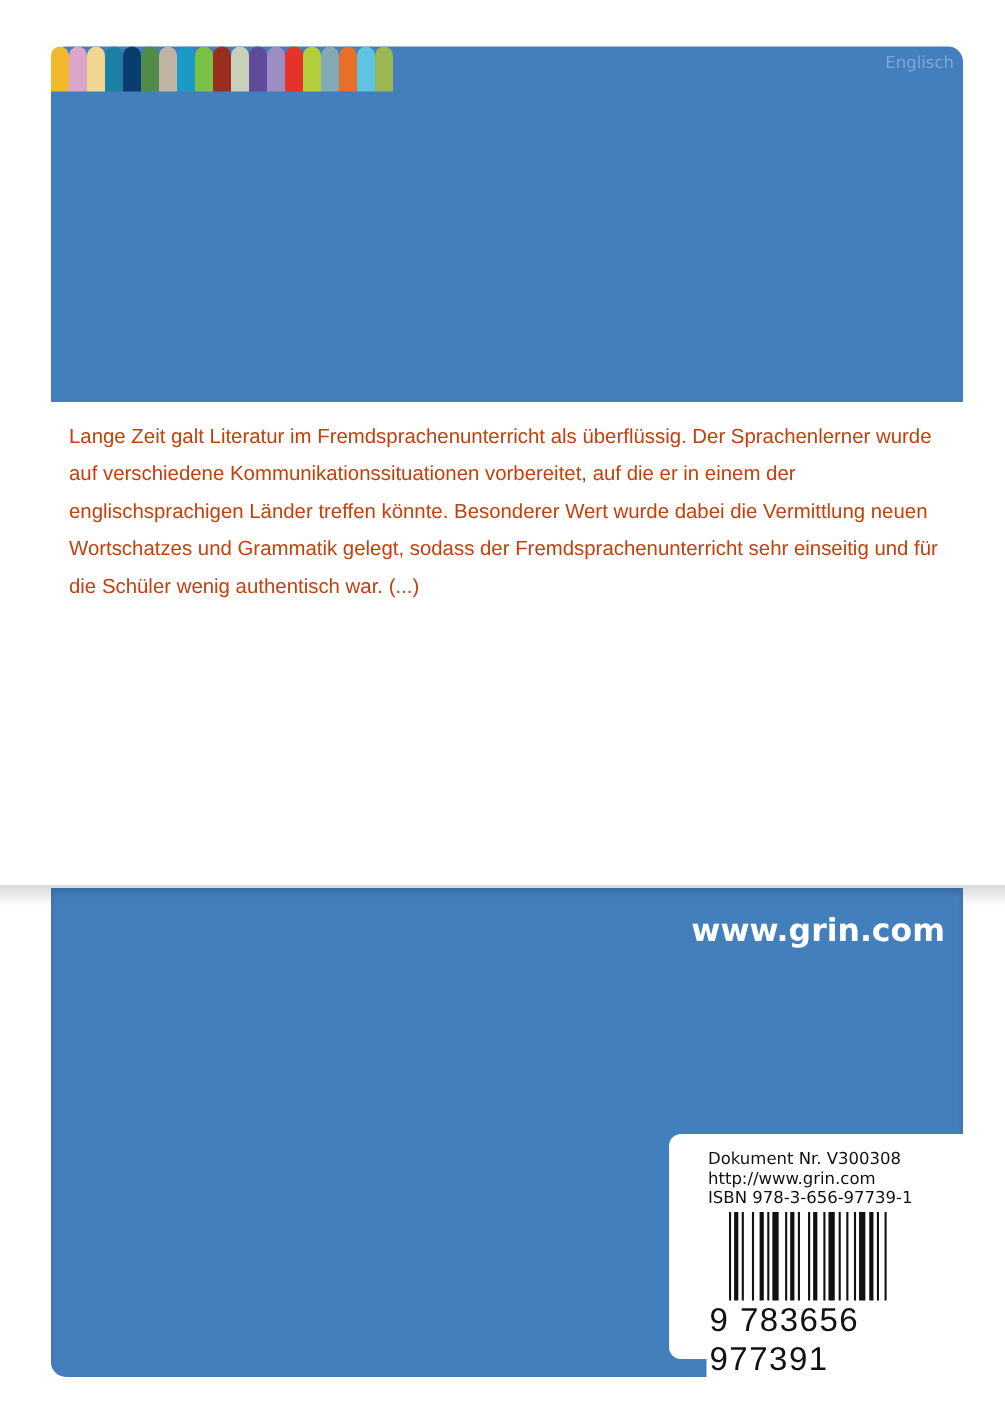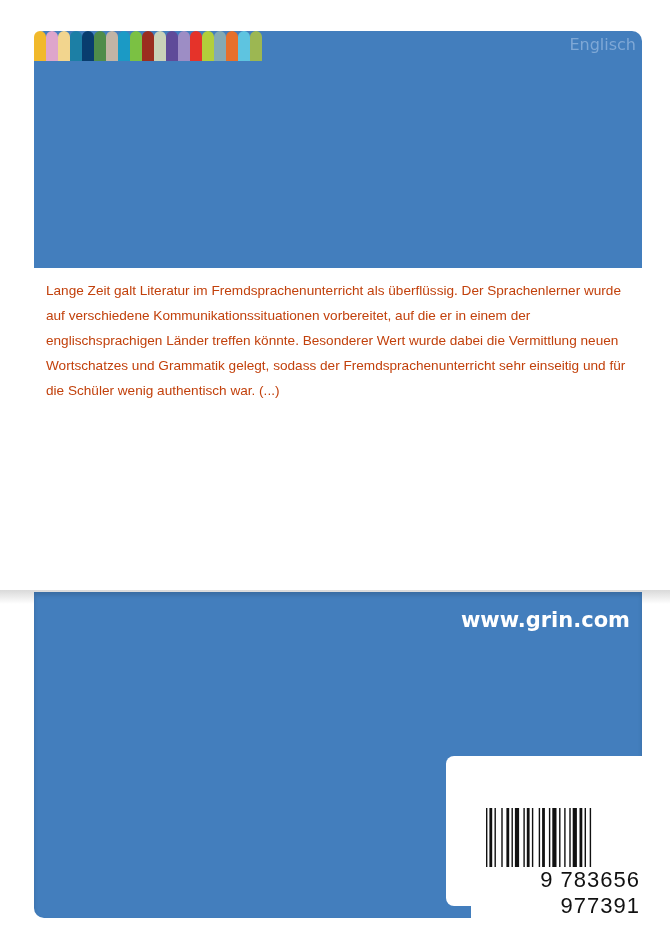--- a/index.html
+++ b/index.html
@@ -1,28 +1,28 @@
 <!DOCTYPE html>
 <html><head>
 <meta charset="utf-8">
 <style>
   html,body{margin:0;padding:0;}
   body{width:670px;height:950px;background:#ffffff;position:relative;overflow:hidden;font-family:"Liberation Sans",sans-serif;}
   .top-panel{position:absolute;left:34px;top:31px;width:608px;height:237px;background:#437ebd;border-radius:10px 10px 0 0;}
   .tabs{position:absolute;left:34px;top:31px;height:30px;display:flex;}
   .tab{width:12px;height:30px;border-radius:7px 7px 0 0;margin-right:0;}
-  .lang{position:absolute;right:34px;top:35px;color:#7fa8d6;font-size:16px;font-family:"DejaVu Sans",sans-serif;}
+  .lang{position:absolute;right:34px;top:35px;color:#7fa8d6;font-size:11px;font-family:"DejaVu Sans",sans-serif;}
   .text-area{position:absolute;left:46px;top:278px;width:590px;font-family:Liberation Sans, sans-serif;font-size:13.6px;line-height:25px;color:#c2410c;}
   .shadow{position:absolute;left:0;top:590px;width:670px;height:14px;background:linear-gradient(#d9d9d9,#ffffff);}
   .bottom-panel{position:absolute;left:34px;top:592px;width:608px;height:326px;background:#437ebd;border-radius:0 0 10px 10px;box-shadow:inset 0 3px 4px rgba(0,0,0,0.15);}
   .url{position:absolute;right:40px;top:608px;color:#ffffff;font-weight:bold;font-size:21px;font-family:"DejaVu Sans",sans-serif;}
   .barcode-box{position:absolute;left:446px;top:756px;width:196px;height:150px;background:#ffffff;border-radius:8px 0 0 8px;}
   .meta{position:absolute;left:26px;top:10px;font-size:11px;line-height:13px;color:#111;font-family:"DejaVu Sans",sans-serif;}
   .bars{position:absolute;left:40px;top:52px;width:140px;height:76px;}
-  .ean{position:absolute;left:25px;top:111px;font-size:22px;color:#111;font-family:"Liberation Sans",sans-serif;letter-spacing:1px;background:#fff;padding:0 2px;text-align:right;}
+  .ean{position:absolute;left:25px;top:111px;font-size:22px;color:#111;font-family:"Liberation Sans",sans-serif;letter-spacing:1px;background:#fff;padding:0 2px;}
 </style>
 </head>
 <body>
 
 <div class="top-panel"></div>
 <div class="tabs" id="tabs">
     <div class="tab" style="background: rgb(241, 185, 43);"></div>
     <div class="tab" style="background: rgb(222, 165, 204);"></div>
     <div class="tab" style="background: rgb(242, 213, 142);"></div>
     <div class="tab" style="background: rgb(28, 127, 165);"></div>
@@ -44,20 +44,25 @@
   </div>
 <div class="lang">Englisch</div>
 
 <div class="text-area">Lange Zeit galt Literatur im Fremdsprachenunterricht als überflüssig. Der Sprachenlerner wurde auf verschiedene Kommunikationssituationen vorbereitet, auf die er in einem der englischsprachigen Länder treffen könnte. Besonderer Wert wurde dabei die Vermittlung neuen Wortschatzes und Grammatik gelegt, sodass der Fremdsprachenunterricht sehr einseitig und für die Schüler wenig authentisch war. (...)</div>
 
 <div class="shadow"></div>
 <div class="bottom-panel"></div>
 <div class="url">www.grin.com</div>
 
 <div class="barcode-box">
+  <div class="meta">
+    <div>Dokument Nr. V300308</div>
+    <div>http://www.grin.com</div>
+    <div>ISBN 978-3-656-97739-1</div>
+  </div>
   <svg class="bars" id="bars" viewBox="0 0 140 76" preserveAspectRatio="none">
       <rect x="0" y="0" width="1.4" height="76" fill="#111"></rect>
       <rect x="3.4" y="0" width="2.8" height="76" fill="#111"></rect>
       <rect x="8.5" y="0" width="1.4" height="76" fill="#111"></rect>
       <rect x="15.299999999999999" y="0" width="1.4" height="76" fill="#111"></rect>
       <rect x="20.4" y="0" width="2.8" height="76" fill="#111"></rect>
       <rect x="25.499999999999996" y="0" width="1.4" height="76" fill="#111"></rect>
       <rect x="28.899999999999995" y="0" width="4.199999999999999" height="76" fill="#111"></rect>
       <rect x="37.39999999999999" y="0" width="1.4" height="76" fill="#111"></rect>
       <rect x="40.8" y="0" width="2.8" height="76" fill="#111"></rect>

